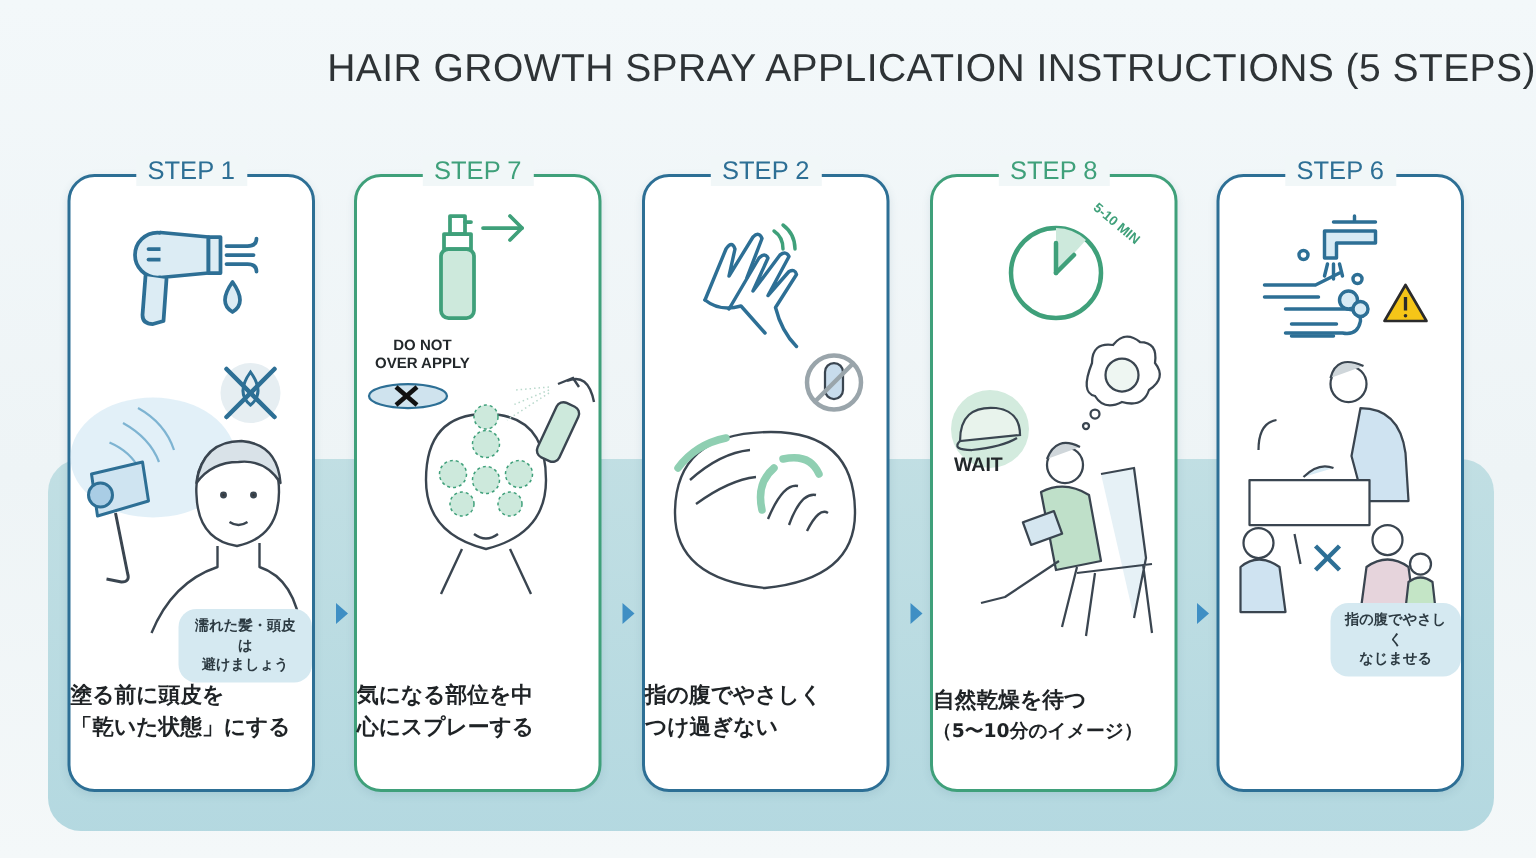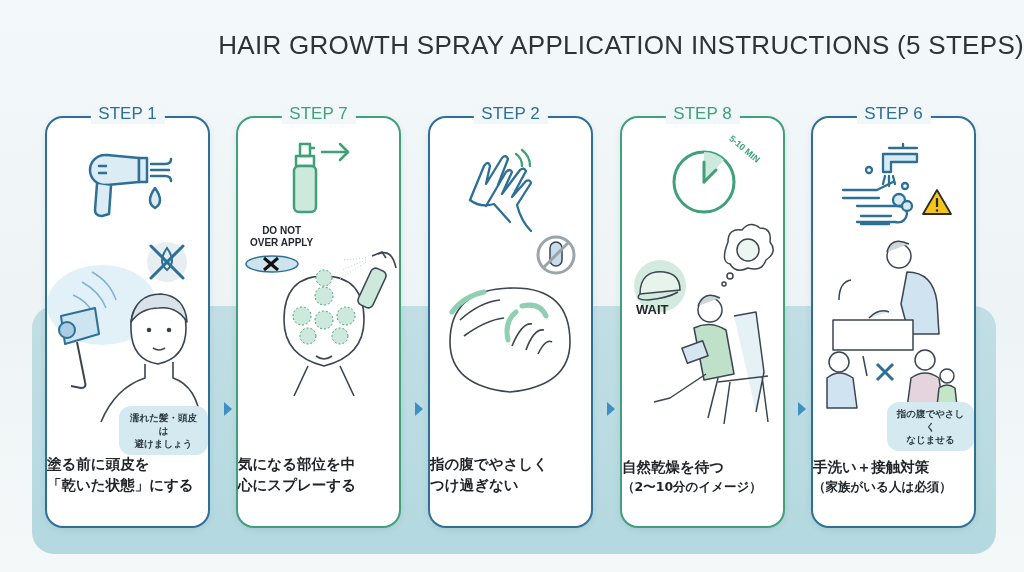--- a/index.html
+++ b/index.html
@@ -212,21 +212,21 @@
       <path d="M76 176 q6 -16 22 -8" fill="#cfd6da"></path>
       <path d="M72 198 q16 -8 32 2 l8 44 l-30 6z" fill="#bfe0c9"></path>
       <path d="M84 244 l-36 24 l-16 4 M96 248 l-10 40" fill="none"></path>
       <rect x="62" y="214" width="22" height="16" fill="#d5e6f0" transform="rotate(-20 73 222)"></rect>
     </g>
   </svg>
   <div class="tag" style="left:104px; top:26px; font-size:9px; color:#3fa07a; transform:rotate(40deg);">5-10 MIN</div>
   <div class="tag" style="left:14px; top:184px; font-size:13px;">WAIT</div>
   <div class="caption">
     <span>自然乾燥を待つ</span>
-    <span class="sub">（2〜10分のイメージ）</span>
+    <span class="sub">（5〜10分のイメージ）</span>
   </div>
 </div>
 <div class="arrow" style="left:798px;"></div>
 
 <div class="card" style="--c:#2d6f95; left:811px;">
   <div class="step-label">STEP 6</div>
   <svg class="illus" viewBox="0 0 160 300">
     <g fill="none" stroke="#2d6f95" stroke-width="2.3" stroke-linecap="round" stroke-linejoin="round">
       <path d="M76 18 h28 M90 14 v4 M70 24 h34 v8 h-26 v10 h-8z" fill="#d8ebf5"></path>
       <path d="M72 46 l-2 8 M76 46 v10 M80 46 l2 8"></path>
@@ -256,17 +256,13 @@
       <path d="M126 258 q8 -6 16 0 l2 18 h-20z" fill="#c4e5c6"></path>
     </g>
     <g stroke="#2d6f95" stroke-width="3">
         <line x1="64" y1="234" x2="80" y2="250"></line>
         <line x1="80" y1="234" x2="64" y2="250"></line>
       </g>
   </svg>
   <div class="bubble" style="left:74px; top:284px;">
     <span>指の腹でやさしく</span><br><span>なじませる</span>
   </div>
-  <div class="caption">
-    <span>手洗い＋接触対策</span>
-    <span class="sub">（家族がいる人は必須）</span>
-  </div>
 </div>
 
 </body></html>

